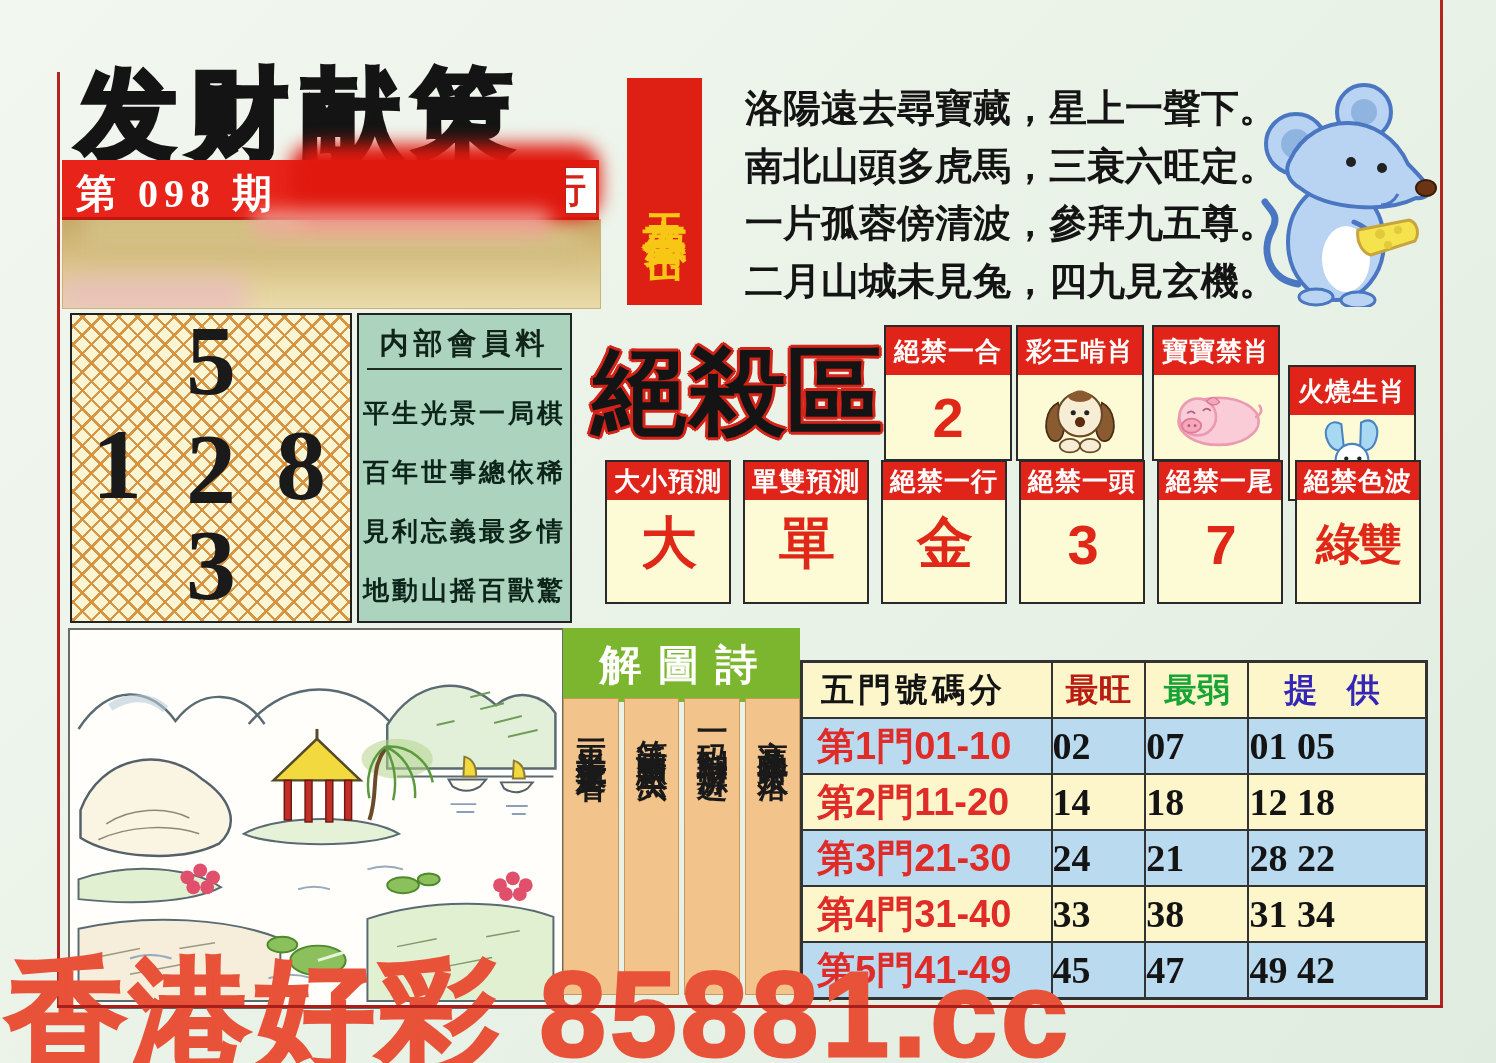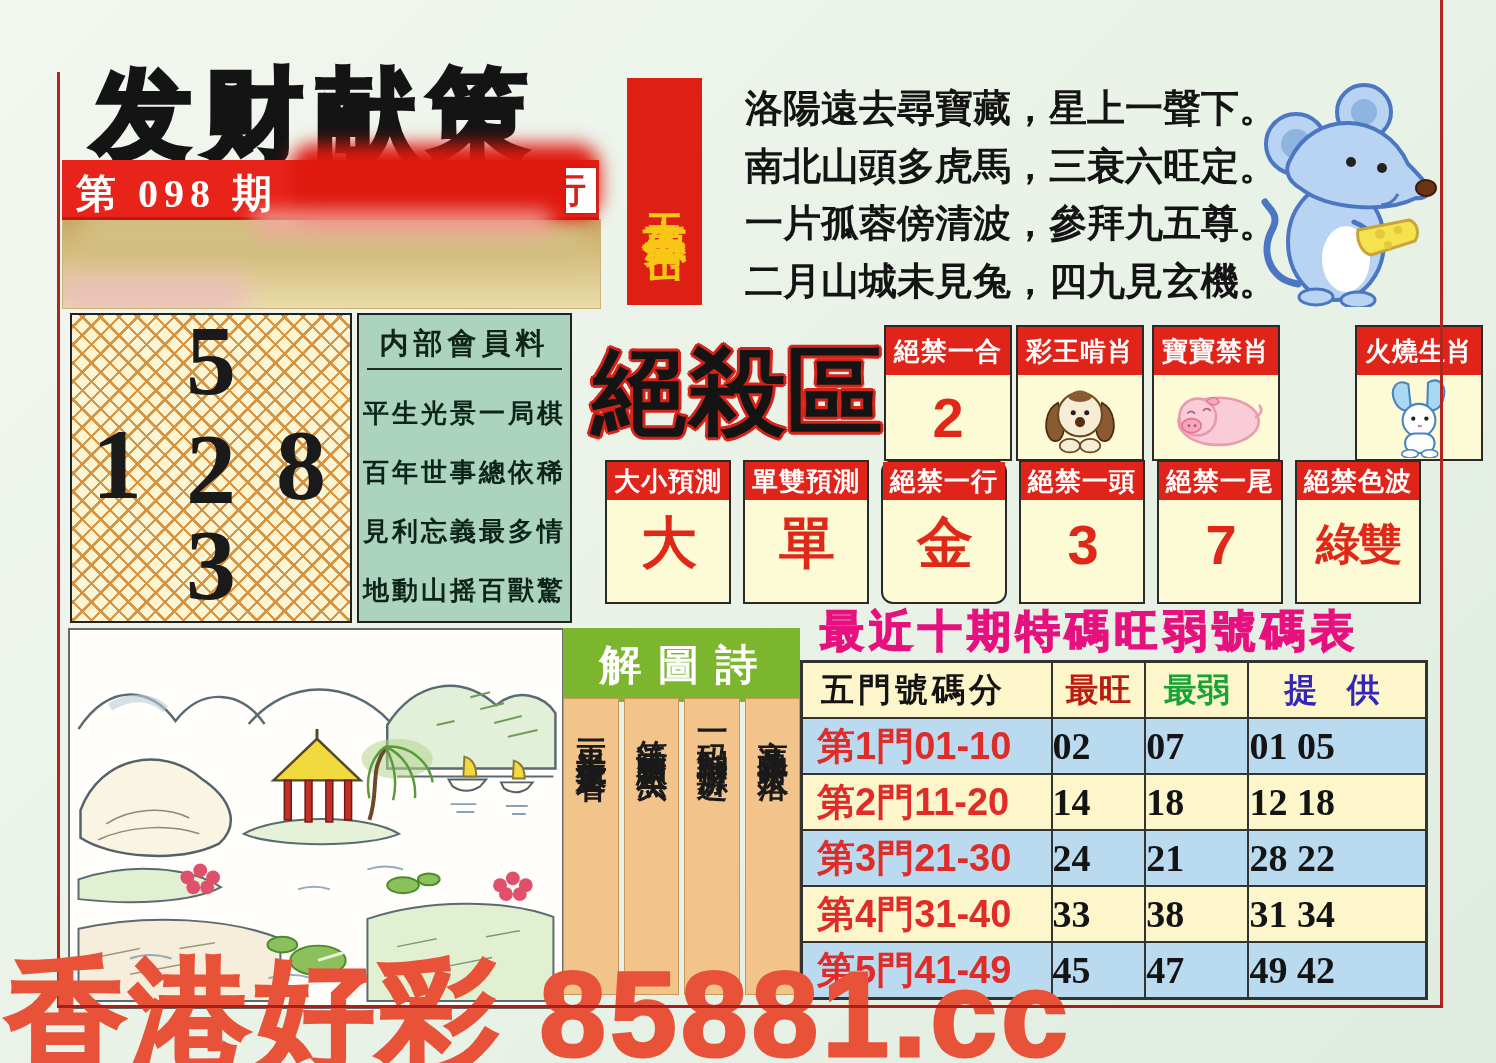--- a/index.html
+++ b/index.html
@@ -7,21 +7,21 @@
   .sheet{position:relative;width:1496px;height:1063px;overflow:hidden;
          background:linear-gradient(135deg,#f2f7f0 0%,#e9f2e7 55%,#e0ece0 100%);}
   .abs{position:absolute;}
 
   
   .frame-left{left:57px;top:72px;width:3px;height:936px;background:#b42420;z-index:5;}
   .frame-right{left:1440px;top:0;width:3px;height:1008px;background:#b42420;z-index:5;}
   .frame-bottom{left:57px;top:1005px;width:1386px;height:3px;background:#a81e1a;z-index:45;}
 
   
-  .main-title{left:93px;top:50px;font-size:98px;font-weight:900;color:#141414;
+  .main-title{left:78px;top:50px;font-size:98px;font-weight:900;color:#141414;
               letter-spacing:14px;-webkit-text-stroke:5px #141414;white-space:nowrap;z-index:2;}
   .issue-banner{left:62px;top:160px;width:537px;height:57px;background:#e8241a;z-index:2;
                 border-bottom:3px solid #c01612;}
   .issue-label{position:absolute;left:14px;top:6px;color:#fff;font-size:40px;font-weight:700;
                font-family:"Liberation Serif",serif;letter-spacing:6px;white-space:nowrap;}
   .issue-blur1{position:absolute;left:228px;top:-16px;width:310px;height:76px;background:#e0190f;
                filter:blur(9px);border-radius:24px;}
   .issue-blur2{position:absolute;left:190px;top:50px;width:300px;height:26px;background:#f2a89e;
                filter:blur(9px);opacity:.85;border-radius:12px;}
   .issue-partial{position:absolute;right:2px;top:7px;width:30px;height:45px;background:#fff;
@@ -225,21 +225,21 @@
         <ellipse cx="27" cy="50" rx="11" ry="8" fill="#f4a8bc" stroke="#e07898" stroke-width="2"></ellipse>
         <circle cx="24" cy="50" r="1.6" fill="#c05070"></circle>
           <circle cx="31" cy="50" r="1.6" fill="#c05070"></circle>
         <path d="M22,36 q4,-5 9,0" fill="none" stroke="#b06080" stroke-width="2"></path>
         <path d="M40,33 q4,-5 9,0" fill="none" stroke="#b06080" stroke-width="2"></path>
         <path d="M44,22 q9,-9 15,1 q-7,7 -15,-1" fill="#f4a8bc" stroke="#e07898" stroke-width="1.5"></path>
         <path d="M101,40 q9,-5 4,-13" fill="none" stroke="#eb9ab2" stroke-width="3" stroke-linecap="round"></path>
       </svg>
     </div>
   </div>
-  <div class="abs kz-cell kz-top" style="left:1355px;">
+  <div class="abs kz-cell kz-top" style="left:1288px;margin-top:40px;">
     <div class="kz-head">火燒生肖</div>
     <div class="kz-val">
       <svg width="74" height="82" viewBox="0 0 90 100">
         <path d="M32,10 C18,2 8,16 16,32 C21,42 31,45 35,38 Z" fill="#a8d8f2" stroke="#4a84c0" stroke-width="2.5"></path>
         <path d="M56,8 C70,0 80,12 74,30 C70,42 59,45 55,38 Z" fill="#a8d8f2" stroke="#4a84c0" stroke-width="2.5"></path>
         <circle cx="45" cy="54" r="20" fill="#ffffff" stroke="#4a84c0" stroke-width="2.5"></circle>
         <circle cx="38" cy="52" r="2.6" fill="#222"></circle>
           <circle cx="54" cy="52" r="2.6" fill="#222"></circle>
         <path d="M44,60 q2,3 4,0" fill="none" stroke="#d06080" stroke-width="2"></path>
         <rect x="28" y="70" width="36" height="24" rx="12" fill="#ffffff" stroke="#4a84c0" stroke-width="2.5"></rect>
@@ -250,38 +250,37 @@
   </div>
 
   <div class="abs kz-cell kz-bot" style="left:605px;">
     <div class="kz-head">大小預測</div>
     <div class="kz-val">大</div>
   </div>
   <div class="abs kz-cell kz-bot" style="left:743px;">
     <div class="kz-head">單雙預測</div>
     <div class="kz-val">單</div>
   </div>
-  <div class="abs kz-cell kz-bot" style="left:881px;border-radius:12px;">
+  <div class="abs kz-cell kz-bot" style="left:881px;">
     <div class="kz-head">絕禁一行</div>
     <div class="kz-val">金</div>
   </div>
   <div class="abs kz-cell kz-bot" style="left:1019px;">
     <div class="kz-head">絕禁一頭</div>
     <div class="kz-val">3</div>
   </div>
   <div class="abs kz-cell kz-bot" style="left:1157px;">
     <div class="kz-head">絕禁一尾</div>
     <div class="kz-val">7</div>
   </div>
   <div class="abs kz-cell kz-bot" style="left:1295px;">
     <div class="kz-head">絕禁色波</div>
     <div class="kz-val small">綠雙</div>
   </div>
 
-  <div class="abs hc-title">最近十期特碼旺弱號碼表</div>
   <table class="hc-table">
     <colgroup>
         <col style="width:40%">
         <col style="width:15%">
         <col style="width:16.5%">
         <col style="width:28.5%">
       </colgroup>
     <tbody>
         <tr class="hc-hrow">
       <th class="th-gate">五門號碼分</th>

